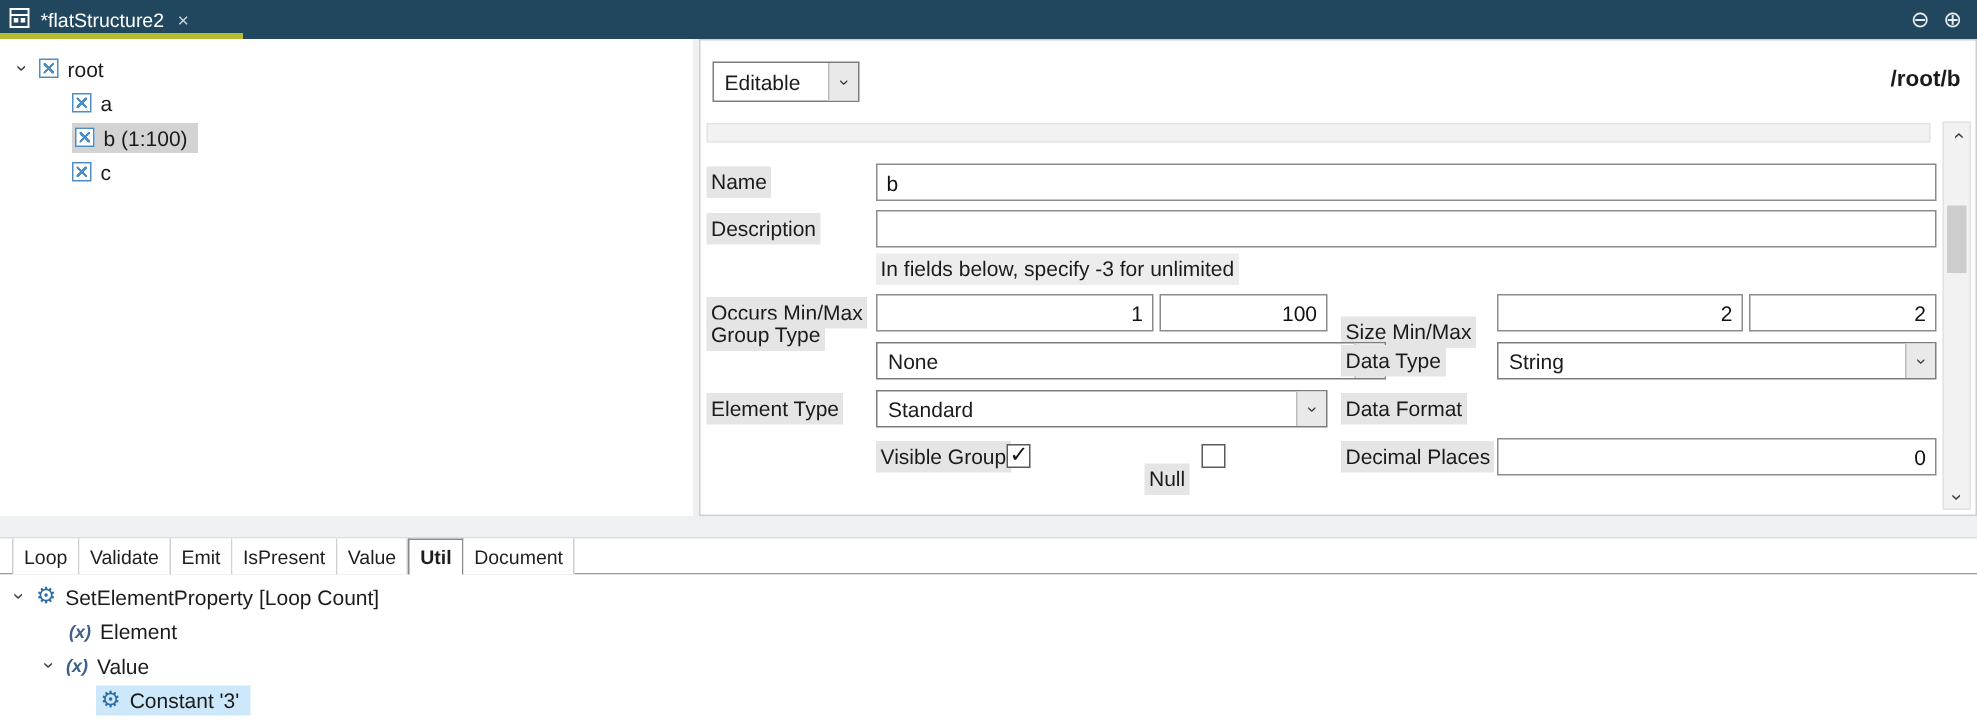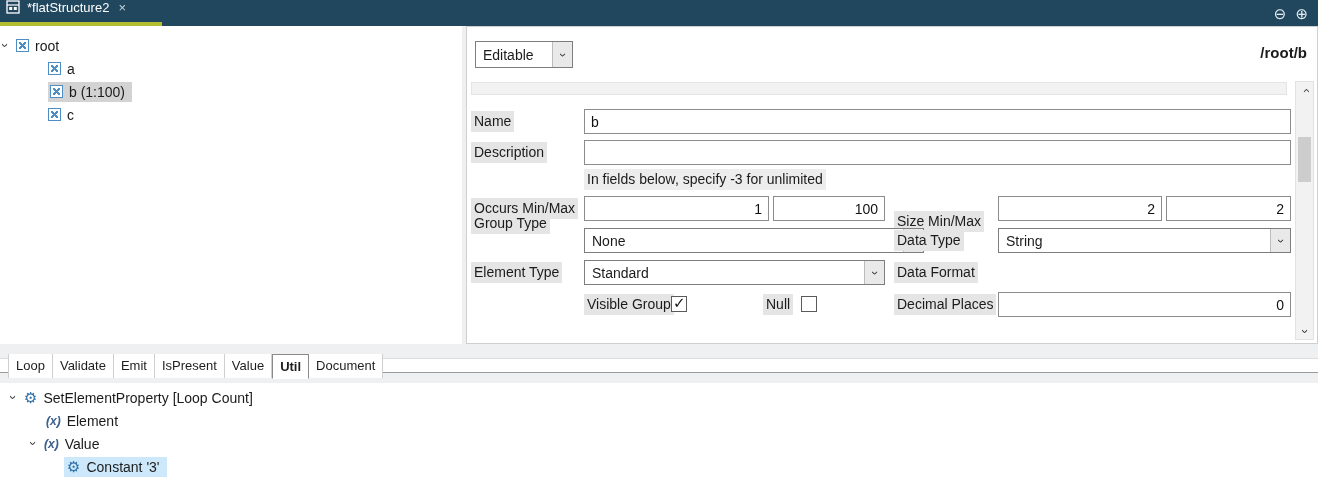--- a/index.html
+++ b/index.html
@@ -3,36 +3,36 @@
 <meta charset="utf-8">
 <style>
   *{margin:0;padding:0;box-sizing:border-box}
   html,body{width:1318px;height:482px}
   body{font-family:"Liberation Sans","DejaVu Sans",sans-serif;font-size:14px;color:#1b1b1b;
        background:#eef0f1;overflow:hidden;position:relative}
 
   
   .titlebar{position:absolute;left:0;top:0;width:100%;height:26px;background:#20475e;
             display:flex;align-items:center}
-  .editor-tab{height:26px;display:flex;gap:7px;padding:0 12px 0 6px;color:#fff;cursor:default}
+  .editor-tab{height:26px;display:flex;align-items:center;gap:7px;padding:0 12px 0 6px;color:#fff;cursor:default}
   .tab-title{font-size:13px;white-space:nowrap}
   .tab-close{color:#c9d4da;font-size:13px;cursor:pointer;margin-left:2px}
   .tab-underline{position:absolute;left:0;bottom:0;width:162px;height:4px;background:#b3bd2f}
   .titlebar-actions{margin-left:auto;display:flex;gap:9px;padding-right:10px;color:#e6edf1;font-size:15px;line-height:1}
   .circ{cursor:pointer}
 
   
   .chev{display:inline-block;transform:rotate(90deg);font-size:13px;line-height:1;color:#3d3d3d;
         width:10px;text-align:center;flex:none}
   .chev.up{transform:rotate(-90deg)}
   .chev.down{transform:rotate(90deg)}
 
   
   .left-panel{position:absolute;left:0;top:26px;width:462px;height:318px;background:#fff;overflow:hidden;padding-top:8px}
-  .trow{height:23px;display:flex;align-items:center;gap:6px;padding-left:0;cursor:default}
+  .trow{height:23px;display:flex;align-items:center;gap:6px;padding-left:10px;cursor:default}
   .trow.indent1{padding-left:48px}
   .el-icon{width:13px;height:13px;border:1px solid #4d8fc4;background:#fff;position:relative;flex:none}
   .el-icon::after{content:"";position:absolute;inset:2px;
      background:linear-gradient(45deg,transparent 42%,#4d8fc4 42%,#4d8fc4 58%,transparent 58%),
                 linear-gradient(-45deg,transparent 42%,#4d8fc4 42%,#4d8fc4 58%,transparent 58%)}
   .sel-gray{background:#d3d3d3;display:inline-flex;align-items:center;gap:6px;padding:2px 7px 2px 2px}
 
   
   .right-panel{position:absolute;left:466px;top:26px;width:852px;height:318px;background:#fff;
                border:1px solid #cfcfcf}
@@ -55,22 +55,22 @@
   .cbox{position:absolute;width:16px;height:16px;border:1px solid #5a5a5a;background:#fff;cursor:pointer}
   .cbox[data-checked="true"]::after{content:"✓";position:absolute;left:1px;top:-3px;font-size:15px;color:#141414}
 
   .vscroll{position:absolute;right:3px;top:54px;bottom:3px;width:19px;background:#f2f2f2;border:1px solid #e2e2e2}
   .sarrow{position:absolute;left:0;width:100%;height:16px;display:flex;align-items:center;justify-content:center;
           color:#555;cursor:pointer}
   .sarrow.top{top:0}.sarrow.bottom{bottom:0}
   .vthumb{position:absolute;left:2px;right:2px;top:55px;height:45px;background:#cdcdcd;cursor:grab}
 
   
-  .tabbar{position:absolute;left:0;top:358px;width:100%;height:15px;background:#fff;
-          border-top:1px solid #dcdcdc;border-bottom:1px solid #9a9a9a;display:flex;align-items:center;padding-left:8px}
+  .tabbar{position:absolute;left:0;top:358px;width:100%;height:25px;background:#fff;
+          border-top:1px solid #dcdcdc;border-bottom:1px solid #9a9a9a;display:flex;align-items:flex-start;padding-left:8px}
   .btab{height:24px;display:flex;align-items:center;padding:0 7px;font-size:13px;border-right:1px solid #cfcfcf;
         color:#1e1e1e;cursor:pointer;background:#fff}
   .btab:first-child{border-left:1px solid #cfcfcf}
   .btab.active{border:1px solid #8a8a8a;border-bottom:1px solid #fff;font-weight:bold;height:25px;margin-bottom:-1px}
 
   
   .util-tree{position:absolute;left:0;top:383px;width:100%;height:99px;background:#fff;padding-top:3px}
   .urow{height:23px;display:flex;align-items:center;gap:6px;cursor:default}
   .urow.p1{padding-left:8px}.urow.p2{padding-left:46px}.urow.p3{padding-left:28px}.urow.p4{padding-left:64px}
   .gear{color:#2e6ea6;font-size:15px;line-height:1;flex:none}
@@ -170,21 +170,21 @@
     <div class="combo fcombo" style="left:117px;top:233px;width:301px">
       <span class="cval">Standard</span>
       <span class="cbtn">
           <span class="chev">›</span>
         </span>
     </div>
     <span class="flabel" style="left:427px;top:235px">Data Format</span>
 
     <span class="flabel" style="left:117px;top:267px">Visible Group</span>
     <span class="cbox" style="left:204px;top:269px" data-checked="true"></span>
-    <span class="flabel" style="left:296px;top:267px">Null</span>
+    <span class="flabel" style="left:296px;top:282px">Null</span>
     <span class="cbox" style="left:334px;top:269px" data-checked="false"></span>
     <span class="flabel" style="left:427px;top:267px">Decimal Places</span>
     <input class="tinput num" style="left: 531px; top: 265px; width: 293px;" value="0">
 
     <div class="vscroll">
       <span class="sarrow top">
           <span class="chev up">›</span>
         </span>
       <div class="vthumb"></div>
       <span class="sarrow bottom">

